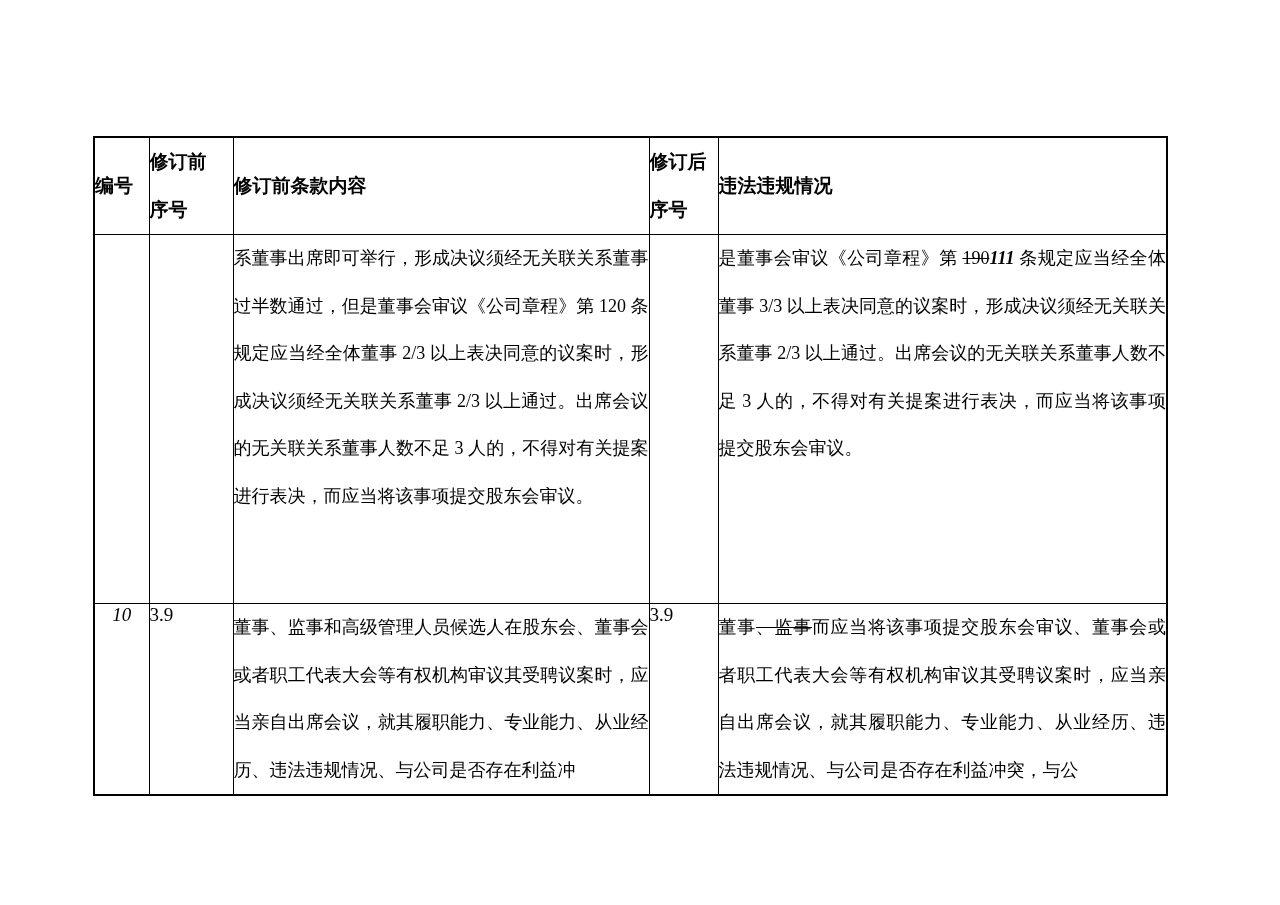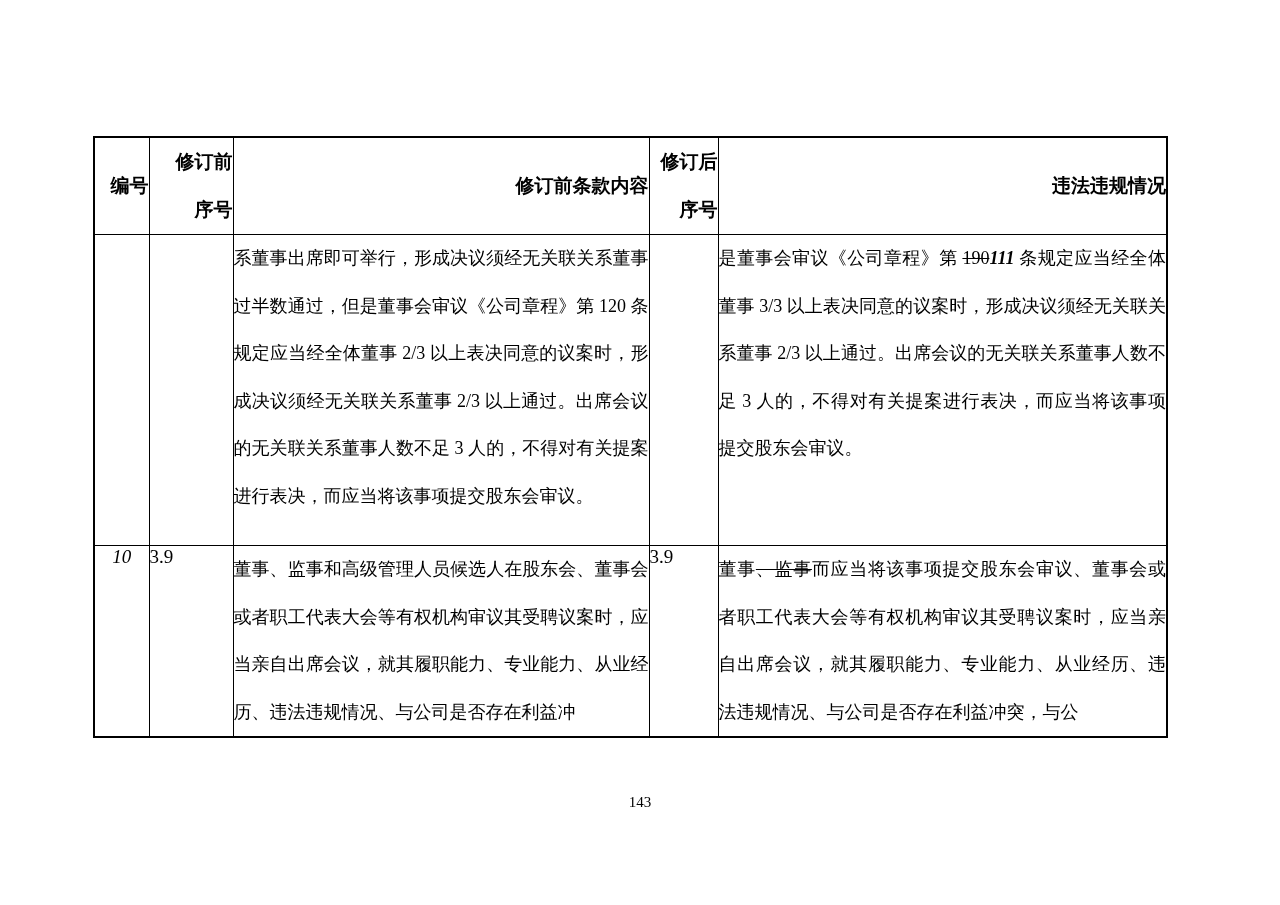--- a/index.html
+++ b/index.html
@@ -27,25 +27,25 @@
   table.rev-table td {
     border: 1px solid #000000;
     padding: 0;
     vertical-align: top;
     overflow: hidden;
   }
   tr.header-row td {
     height: 94px;
     font-weight: bold;
     font-size: 19px;
-    text-align: right;
+    text-align: left;
     vertical-align: middle;
     line-height: 48px;
   }
-  tr.body-row-1 td { height: 311px; }
+  tr.body-row-1 td { height: 369px; }
   tr.body-row-2 td { height: 178px; }
   td.content-cell {
     font-size: 18px;
     line-height: 47.5px;
     text-align: justify;
     padding: 5px 10px 0 10px;
   }
   td.num-cell {
     vertical-align: middle;
     font-size: 19px;
@@ -106,15 +106,14 @@
     <tr class="body-row-2">
       <td class="num-cell id-cell">10</td>
       <td class="num-cell no-cell">3.9</td>
       <td class="content-cell"><span class="seg">董事、监事和高级管理人员候选人在股东会、董事会或者职工代表大会等有权机构审议其受聘议案时，应当亲自出席会议，就其履职能力、专业能力、从业经历、违法违规情况、与公司是否存在利益冲</span></td>
       <td class="num-cell no-cell">3.9</td>
       <td class="content-cell"><span class="seg">董事</span><span class="seg seg-strike">、监事</span><span class="seg">而应当将该事项提交股东会审议、董事会或者职工代表大会等有权机构审议其受聘议案时，应当亲自出席会议，就其履职能力、专业能力、从业经历、违法违规情况、与公司是否存在利益冲突，与公</span></td>
     </tr>
   </tbody>
     </table>
 
-  <div class="page-number">143</div>
 
 </div>
 
 </body></html>

